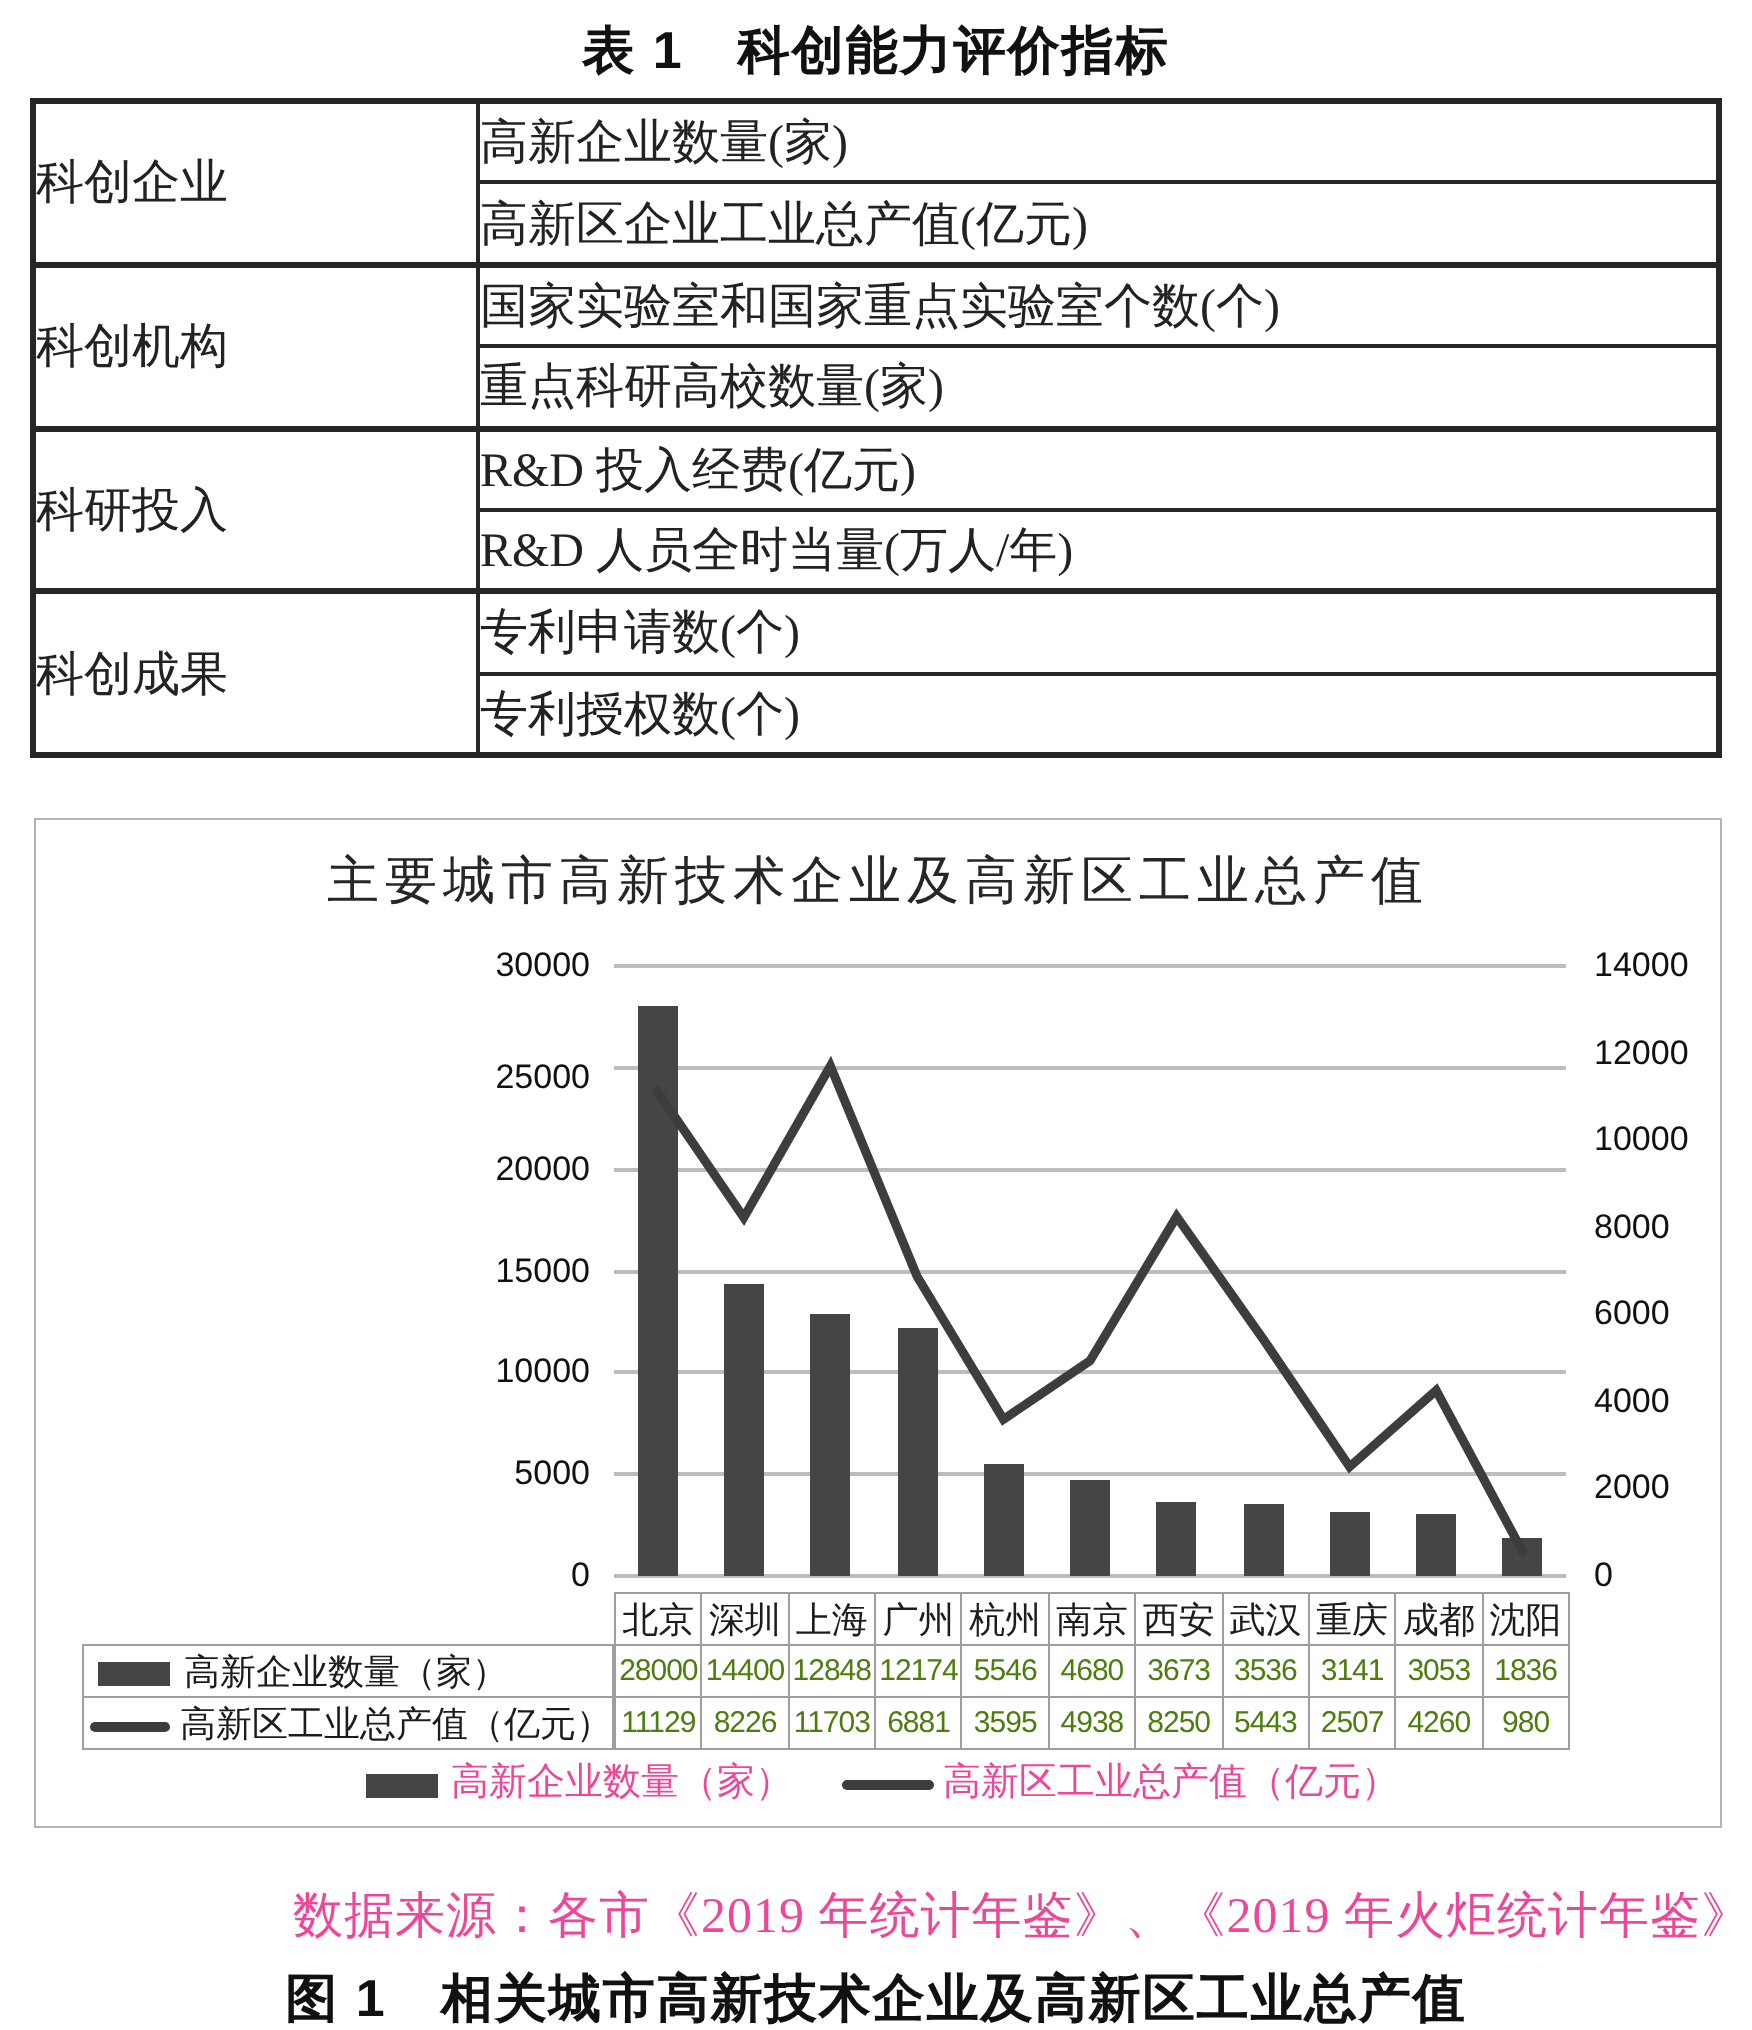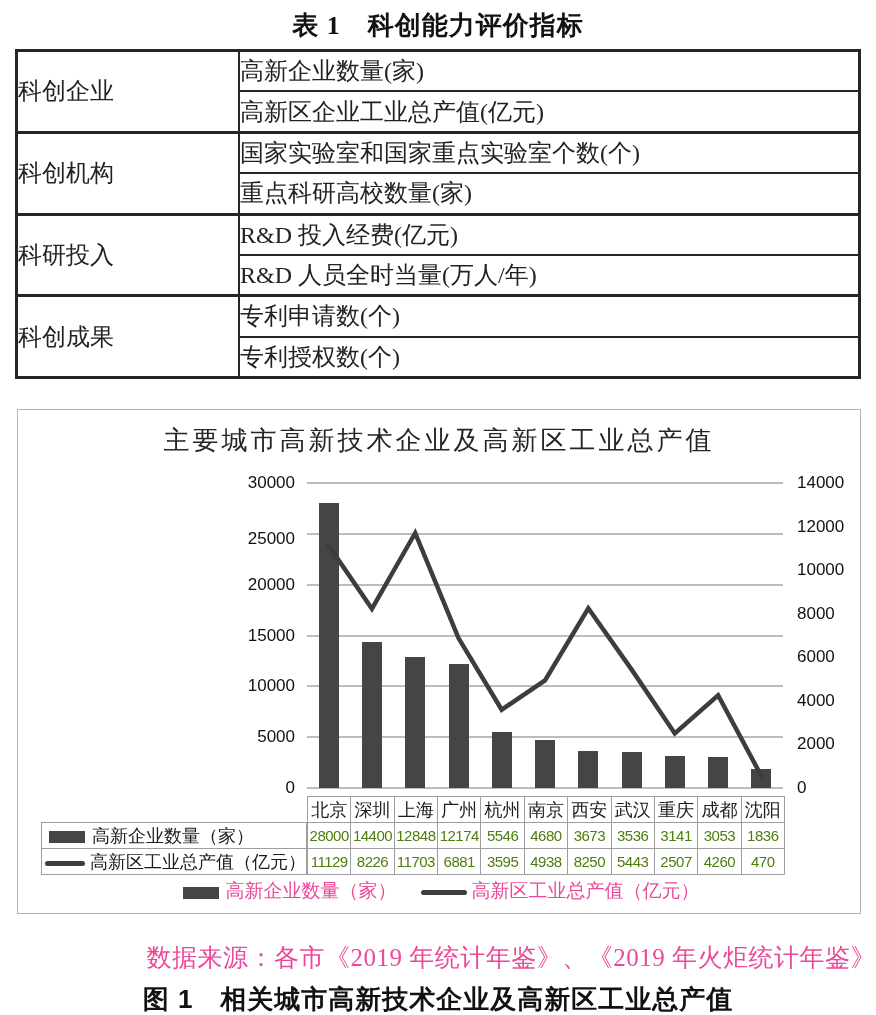--- a/index.html
+++ b/index.html
@@ -3,21 +3,21 @@
 <meta charset="utf-8">
 <style>
   html,body{margin:0;padding:0;}
   body{
     width:876px;height:1015px;position:relative;background:#ffffff;
     font-family:"Liberation Serif", serif;color:#1a1a1a;overflow:hidden;
   }
   
   .tbl-title{
     position:absolute;top:8px;left:0;width:876px;text-align:center;
-    font-family:Liberation Serif, serif;font-weight:bold;
+    font-family:Liberation Sans, sans-serif;font-weight:bold;
     font-size:26px;letter-spacing:1px;color:#111;
   }
   table.ind-table{
     position:absolute;left:15px;top:49px;width:846px;height:330px;
     border-collapse:collapse;table-layout:fixed;background:#fff;
     border:3px solid #262626;
   }
   table.ind-table td{
     font-size:24px;color:#222;padding:0;vertical-align:middle;
   }
@@ -194,21 +194,21 @@
           <td class="val">11129</td>
           <td class="val">8226</td>
           <td class="val">11703</td>
           <td class="val">6881</td>
           <td class="val">3595</td>
           <td class="val">4938</td>
           <td class="val">8250</td>
           <td class="val">5443</td>
           <td class="val">2507</td>
           <td class="val">4260</td>
-          <td class="val">470</td>
+          <td class="val">980</td>
         </tr>
       </tbody>
     </table>
     <table class="htable">
       <tbody>
         <tr>
           <td><span class="sw-bar" style="background: rgb(69, 69, 69);"></span><span>高新企业数量（家）</span></td>
         </tr>
         <tr>
           <td><span class="sw-line" style="background: rgb(61, 61, 61);"></span><span>高新区工业总产值（亿元）</span></td>

